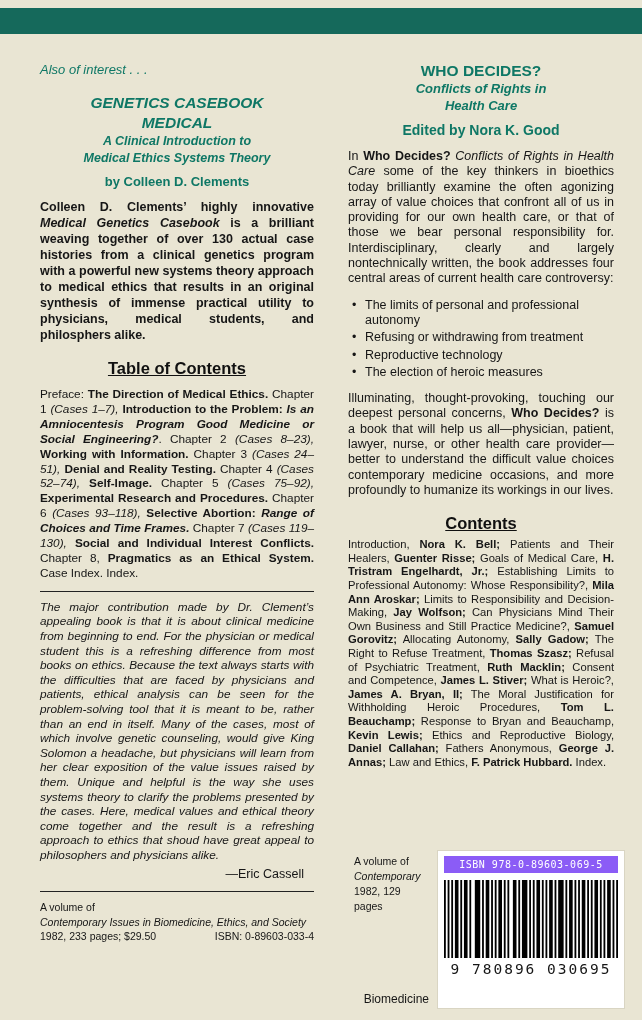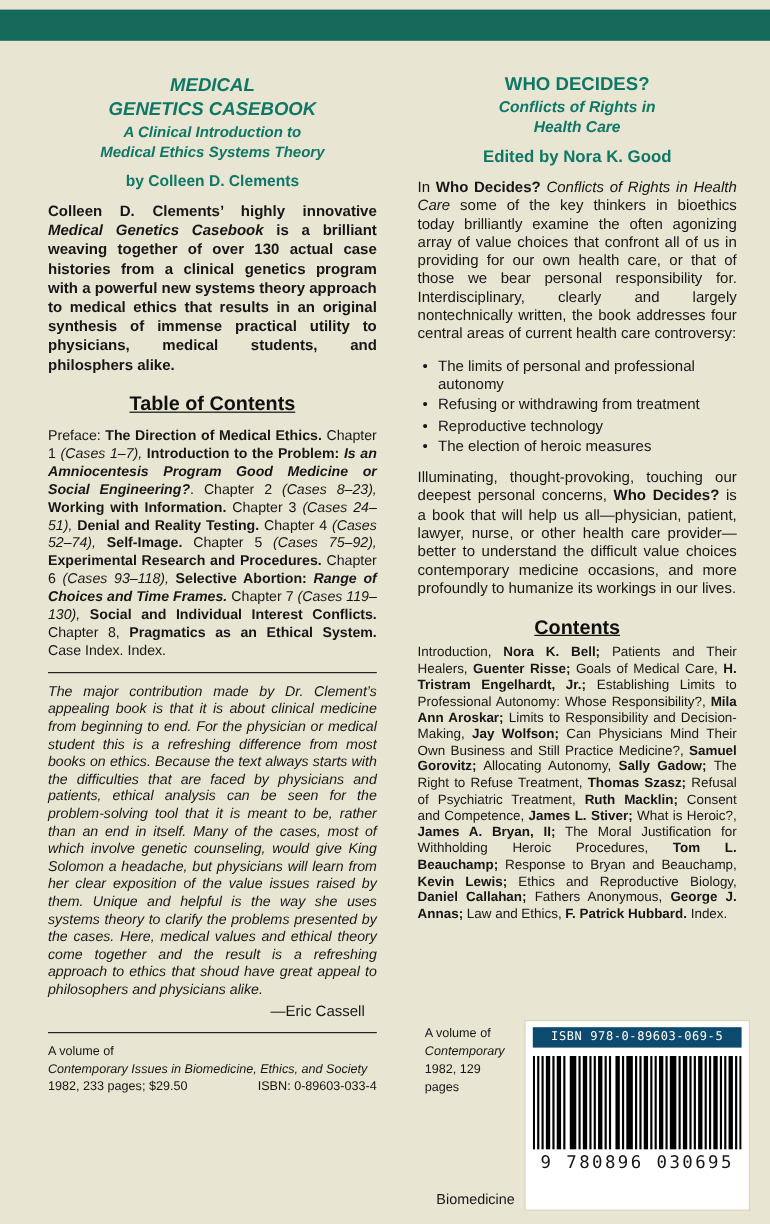--- a/index.html
+++ b/index.html
@@ -37,36 +37,37 @@
   ul.bullets li::before { content:"\2022"; position:absolute; left:2px; }
   p.closing { font-size:12.5px; line-height:15.3px; }
   .contents-heading { margin:16px 0 5px; }
   p.contents { font-size:11.2px; line-height:13.6px; }
 
   .bottom-area { position:absolute; left:352px; top:851px; bottom:12px; width:272px; display:flex; }
   .ba-left { width:86px; display:flex; flex-direction:column; justify-content:space-between; padding:3px 6px 2px 2px; }
   .volume-info { font-size:10.5px; line-height:15px; }
   .biomedical { font-size:12px; text-align:right; padding-right:3px; }
   .barcode-box { flex:1; background:#ffffff; display:flex; flex-direction:column; padding:5px 6px 4px; box-shadow:0 0 0 1px #d9d5c3; }
-  .bc-header { background:#0c4a6e; color:#fff; text-align:center; font-size:10px; letter-spacing:.5px; padding:3px 0;
+  .bc-header { background:#8b5cf6; color:#fff; text-align:center; font-size:10px; letter-spacing:.5px; padding:3px 0;
                font-family:"DejaVu Sans Mono", monospace; }
   .bc-bars { width:100%; height:78px; margin-top:7px; display:block; }
   .bc-num { text-align:center; font-size:14.5px; font-family:"DejaVu Sans Mono", monospace; letter-spacing:2px; margin-top:3px; }
 </style>
 </head>
 <body>
 
 <div class="page">
   <div class="top-bar"></div>
 
   <div class="col left">
+    <div class="also">Also of interest . . .</div>
 
     <div class="title-block">
+      <div class="bt-main">GENETICS CASEBOOK</div>
       <div class="bt-main">MEDICAL</div>
-      <div class="bt-main">GENETICS CASEBOOK</div>
       <div class="bt-sub">A Clinical Introduction to</div>
       <div class="bt-sub">Medical Ethics Systems Theory</div>
       <div class="bt-by">by Colleen D. Clements</div>
     </div>
 
     <p class="intro justify">Colleen D. Clements’ highly innovative <i>Medical Genetics Casebook</i> is a brilliant weaving together of over 130 actual case histories from a clinical genetics program with a powerful new systems theory approach to medical ethics that results in an original synthesis of immense practical utility to physicians, medical students, and philosphers alike.</p>
 
     <h2 class="section-heading">Table of Contents</h2>
     <p class="toc justify">Preface: <b>The Direction of Medical Ethics.</b> Chapter 1 <i>(Cases 1–7),</i> <b>Introduction to the Problem:</b> <b><i>Is an Amniocentesis Program Good Medicine or Social Engineering?</i></b>. Chapter 2 <i>(Cases 8–23),</i> <b>Working with Information.</b> Chapter 3 <i>(Cases 24–51),</i> <b>Denial and Reality Testing.</b> Chapter 4 <i>(Cases 52–74),</i> <b>Self-Image.</b> Chapter 5 <i>(Cases 75–92),</i> <b>Experimental Research and Procedures.</b> Chapter 6 <i>(Cases 93–118),</i> <b>Selective Abortion:</b> <b><i>Range of Choices and Time Frames.</i></b> Chapter 7 <i>(Cases 119–130),</i> <b>Social and Individual Interest Conflicts.</b> Chapter 8, <b>Pragmatics as an Ethical System.</b> Case Index. Index.</p>
 

